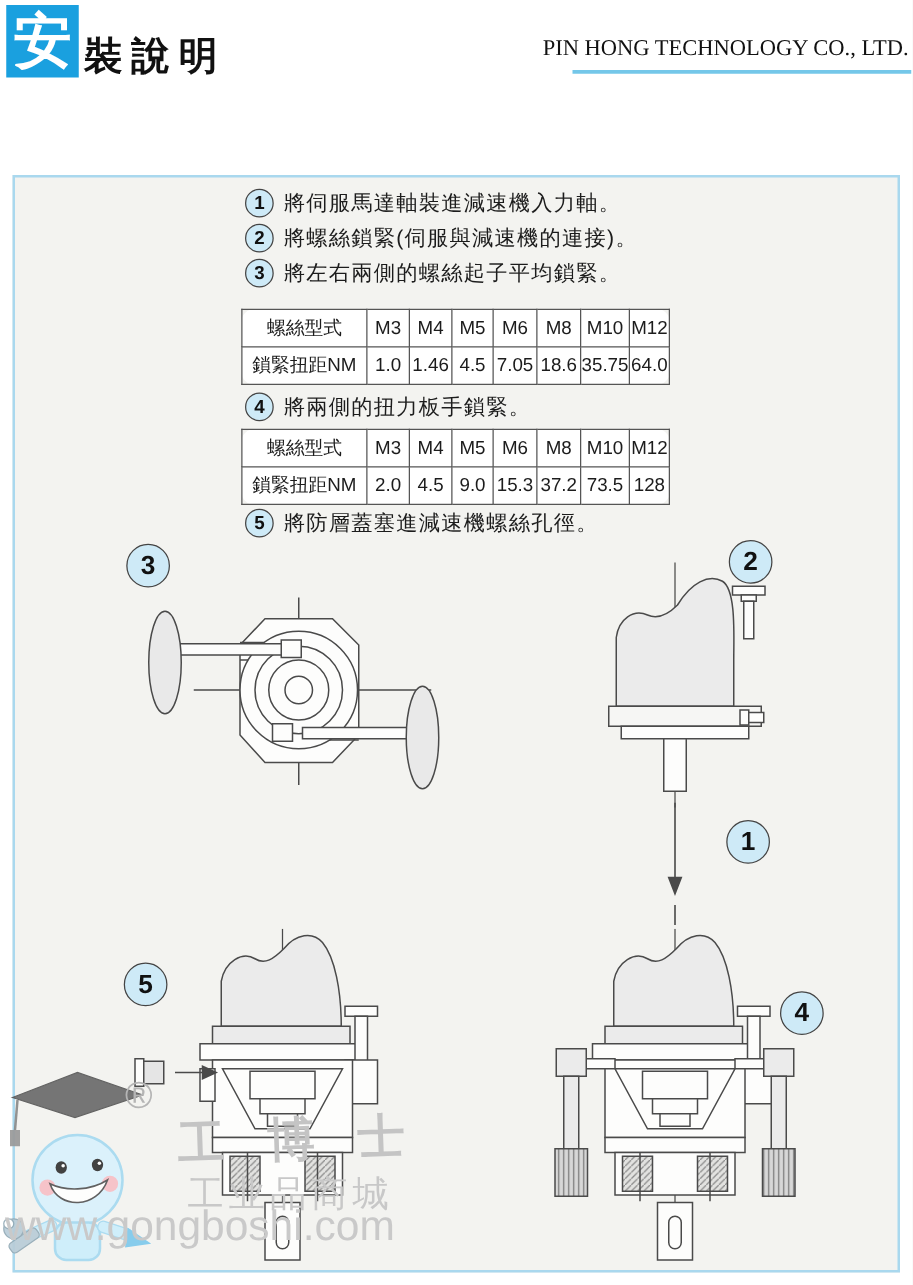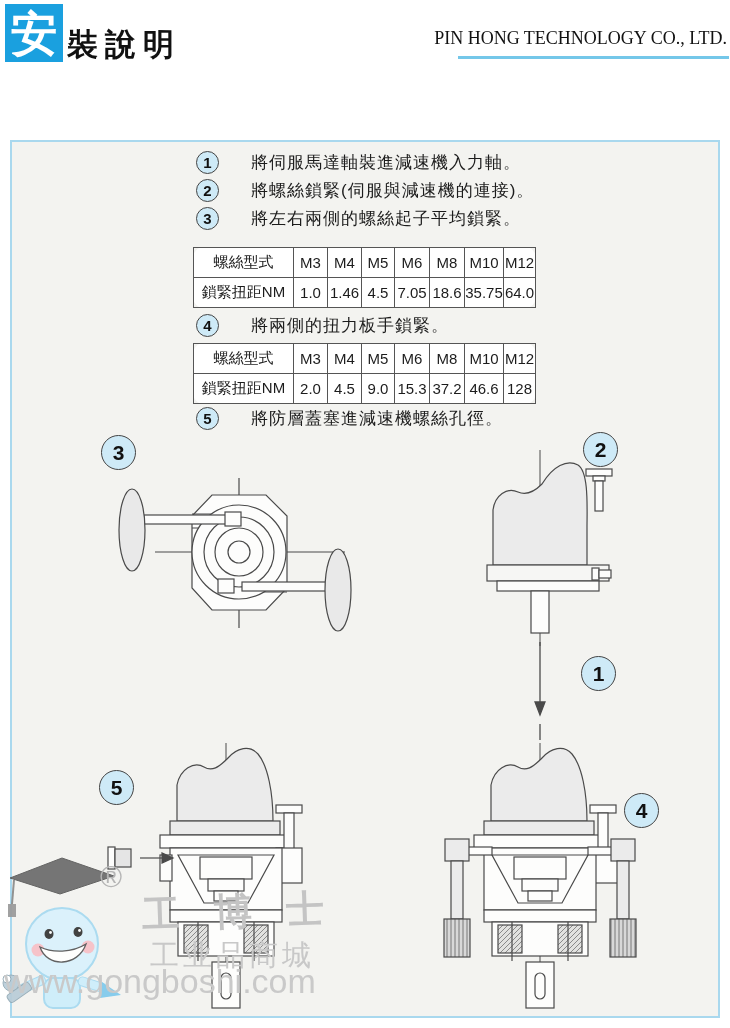--- a/index.html
+++ b/index.html
@@ -20,21 +20,21 @@
     display:flex;align-items:center;justify-content:center;}
   .banner-title{font-size:28px;font-weight:bold;color:#161616;letter-spacing:11px;}
 
   
   .content-box{left:10px;top:140px;width:706px;height:874px;background:#f3f3f0;border:2px solid #a9d8ee;}
 
   
   .step{display:flex;align-items:center;gap:8px;height:24px;}
   .step-badge{width:21px;height:21px;border-radius:50%;background:#ceeaf7;border:1.5px solid #444;
     font-size:15px;font-weight:bold;color:#111;text-align:center;line-height:21px;flex:0 0 21px;}
-  .step-text{font-size:17px;color:#1c1c1c;letter-spacing:1px;white-space:nowrap;margin-left:24px;}
+  .step-text{font-size:17px;color:#1c1c1c;letter-spacing:1px;white-space:nowrap;}
 
   
   .torque-table{border-collapse:collapse;background:#fff;table-layout:fixed;border-radius:11px;}
   .torque-table td{border:1px solid #555;text-align:center;font-size:15px;color:#1c1c1c;
     height:29px;padding:0;overflow:hidden;white-space:nowrap;}
 
   
   .badge{width:33px;height:33px;border-radius:50%;background:#ceeaf7;border:1.5px solid #444;
     font-size:21px;font-weight:bold;color:#111;text-align:center;line-height:33px;z-index:3;}
 
@@ -140,21 +140,21 @@
       <td>M10</td>
       <td>M12</td>
     </tr>
     <tr>
       <td>鎖緊扭距NM</td>
       <td>2.0</td>
       <td>4.5</td>
       <td>9.0</td>
       <td>15.3</td>
       <td>37.2</td>
-      <td>46.6</td>
+      <td>73.5</td>
       <td>128</td>
     </tr>
   </tbody>
     </table>
 
   <div class="abs badge" style="left:581px;top:656px;">1</div>
   <div class="abs badge" style="left:583px;top:432px;">2</div>
   <div class="abs badge" style="left:101px;top:435px;">3</div>
   <div class="abs badge" style="left:624px;top:793px;">4</div>
   <div class="abs badge" style="left:99px;top:770px;">5</div>

